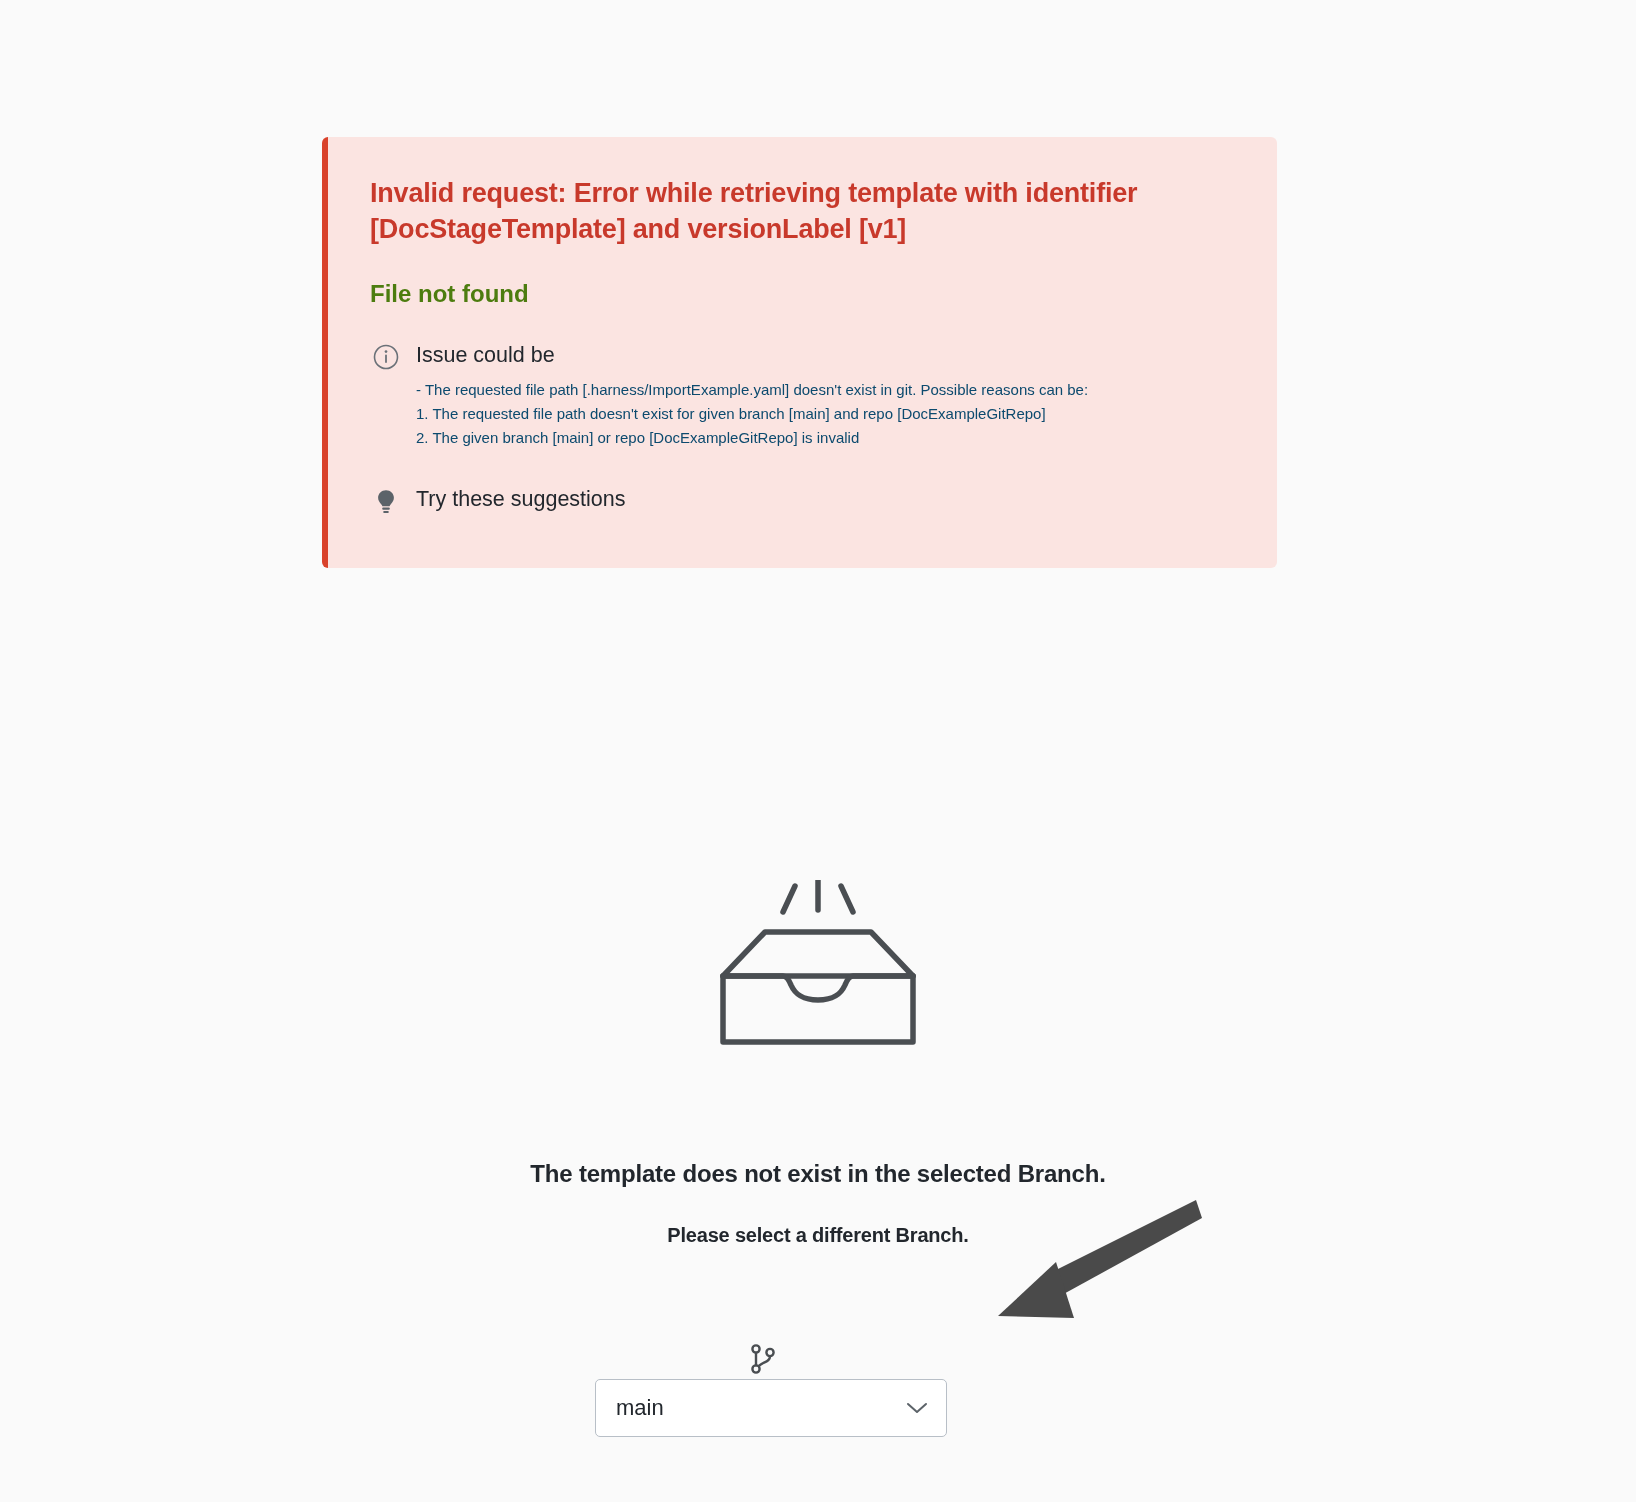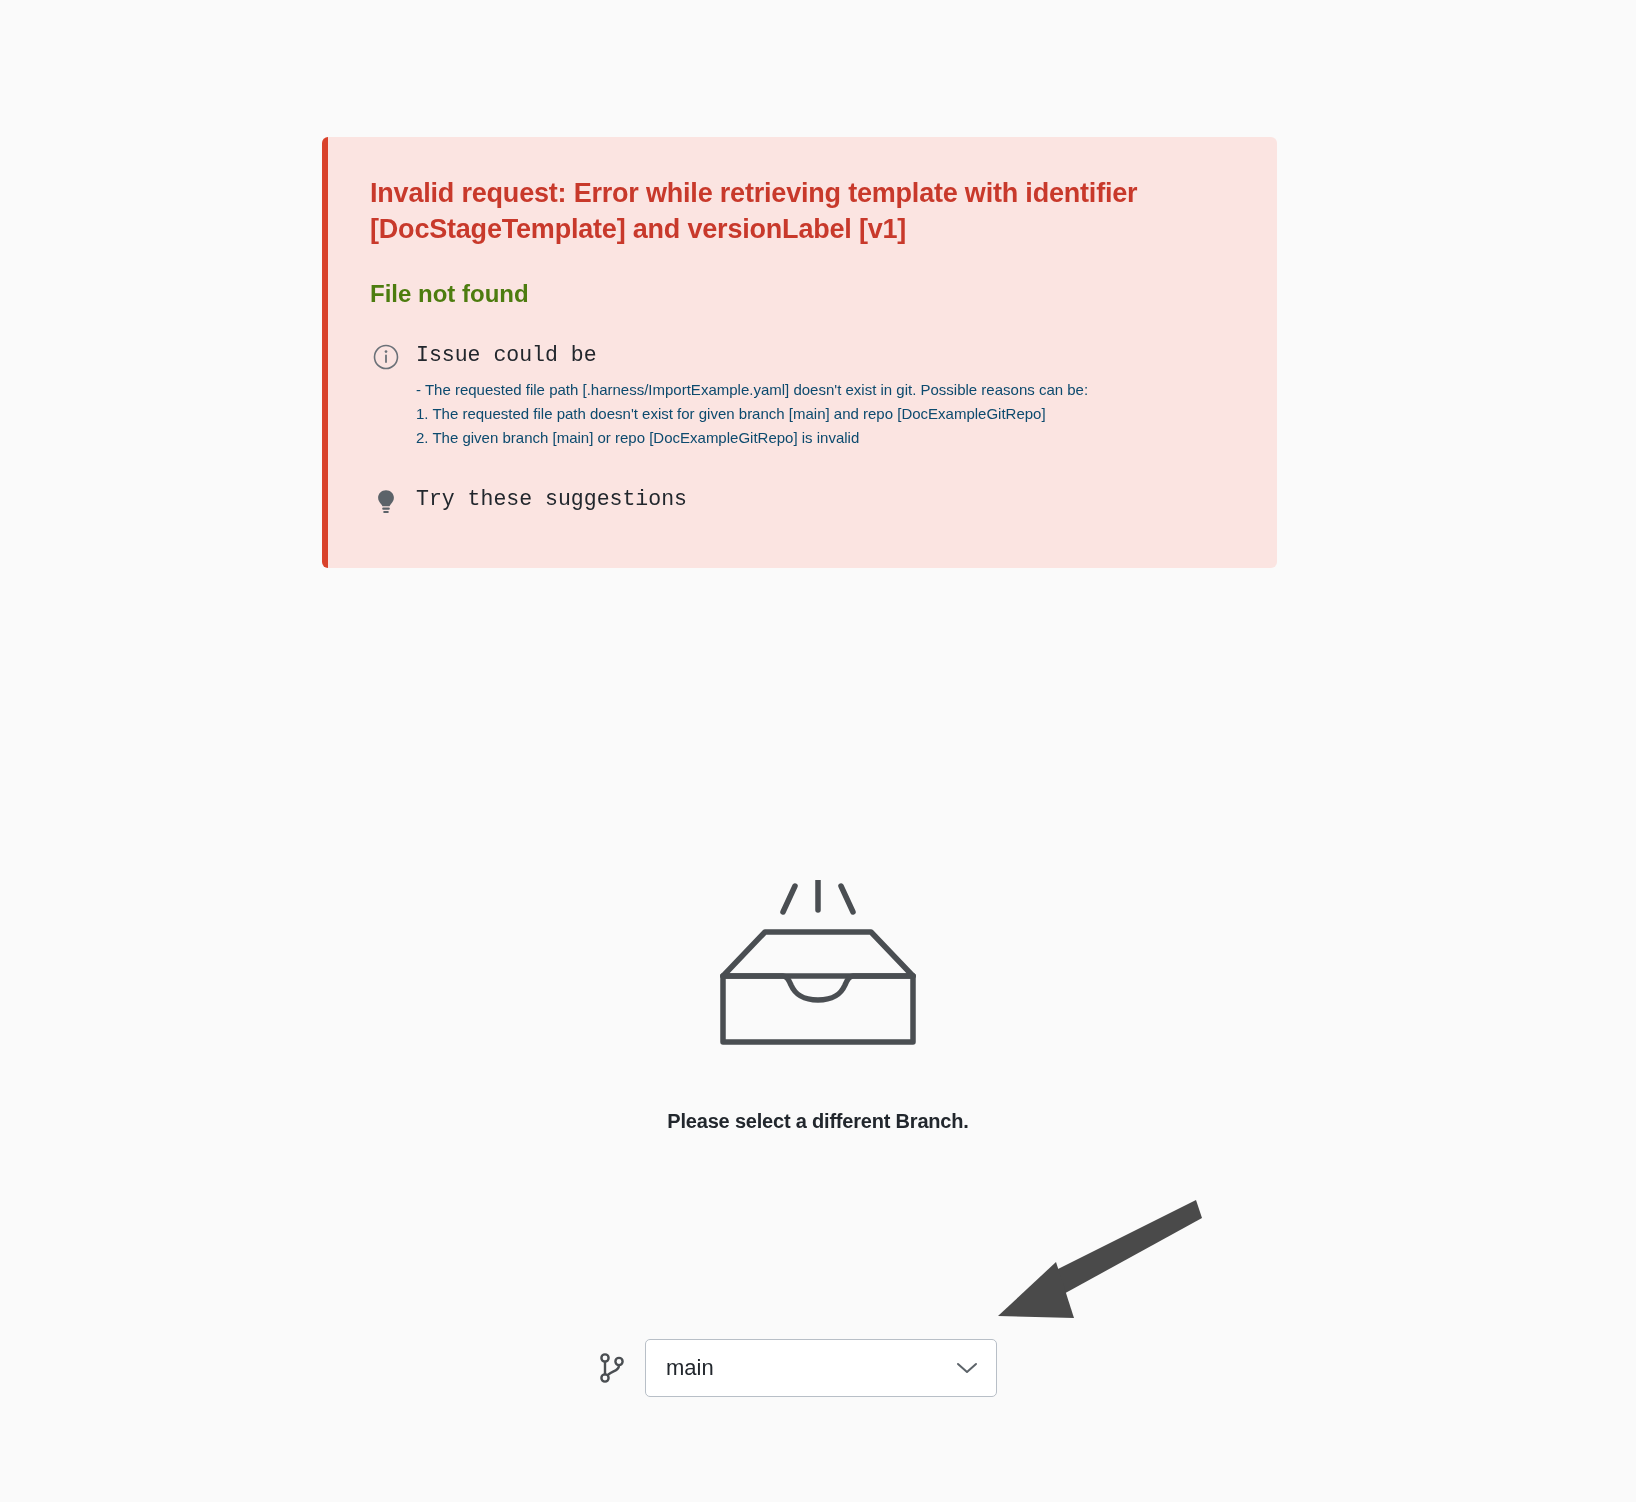--- a/index.html
+++ b/index.html
@@ -56,21 +56,20 @@
     display: flex;
     justify-content: center;
     align-items: center;
     padding-top: 2px;
   }
   .section-heading {
     font-size: 21.5px;
     color: #22272d;
     font-weight: normal;
     line-height: 1.3;
-    font-family: Liberation Mono, monospace;
   }
   .section-body {
     margin: 8px 0 0 46px;
     font-size: 15px;
     line-height: 1.6;
     color: #0c4a6e;
     white-space: pre-line;
     max-width: 840px;
   }
   .section-gap {
@@ -103,20 +102,21 @@
     letter-spacing: -0.2px;
   }
 
   
   .branch-row {
     position: absolute;
     left: 595px;
     top: 1339px;
     display: flex;
     align-items: center;
+    flex-direction: column;
   }
   .branch-icon {
     width: 34px;
     height: 40px;
     margin-right: 16px;
     display: flex;
     align-items: center;
     justify-content: center;
   }
   .branch-select {
@@ -196,20 +196,21 @@
         <line x1="138" y1="6" x2="150" y2="32"></line>
 
         <path d="M20 96 L20 162 L210 162 L210 96"></path>
 
         <path d="M20 96 L62 52 L168 52 L210 96 Z"></path>
 
         <path d="M20 96 L80 96 C84 96 86 100 88 105 C92 114 99 120 115 120 C131 120 138 114 142 105 C144 100 146 96 150 96 L210 96"></path>
       </g>
     </svg>
   </div>
+  <div class="empty-msg-1">The template does not exist in the selected Branch.</div>
   <div class="empty-msg-2">Please select a different Branch.</div>
 </div>
 
 <div class="branch-row">
   <span class="branch-icon">
     <svg width="26" height="32" viewBox="0 0 26 32">
       <g stroke="#4a4e52" stroke-width="2.4" fill="none" stroke-linecap="round">
         <circle cx="6" cy="6" r="3.6"></circle>
         <circle cx="6" cy="26" r="3.6"></circle>
         <circle cx="20" cy="9.5" r="3.6"></circle>

